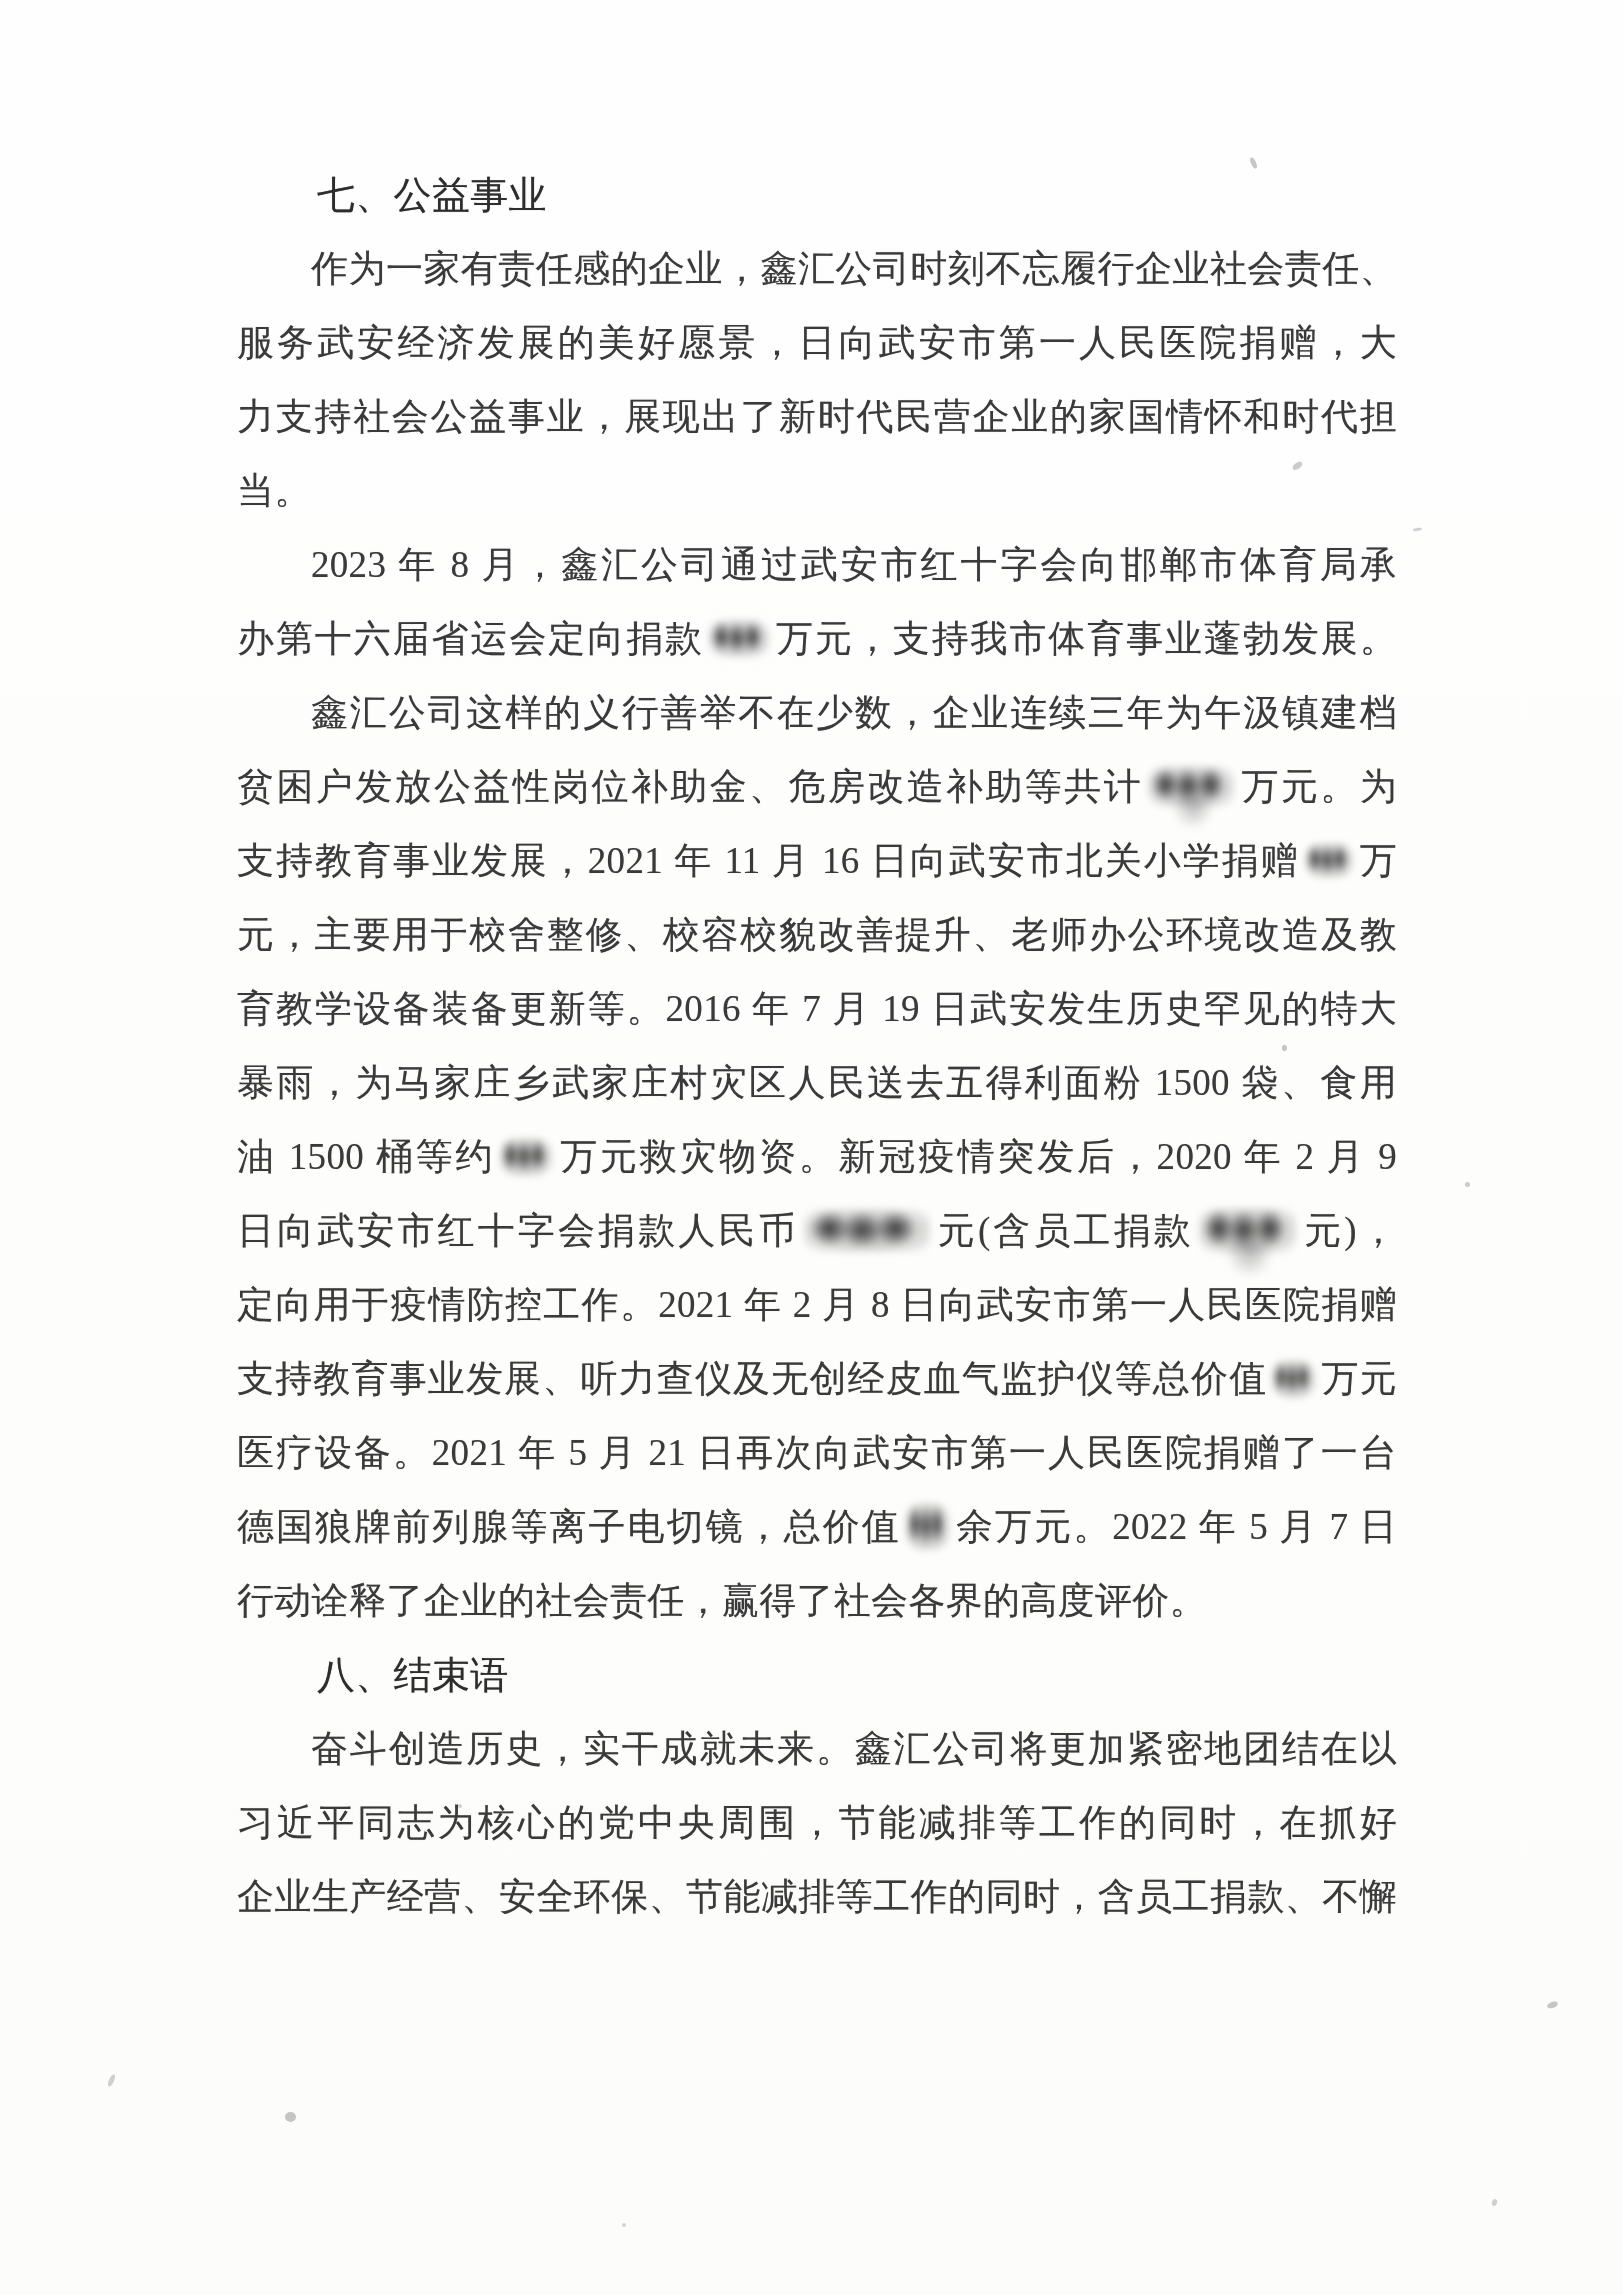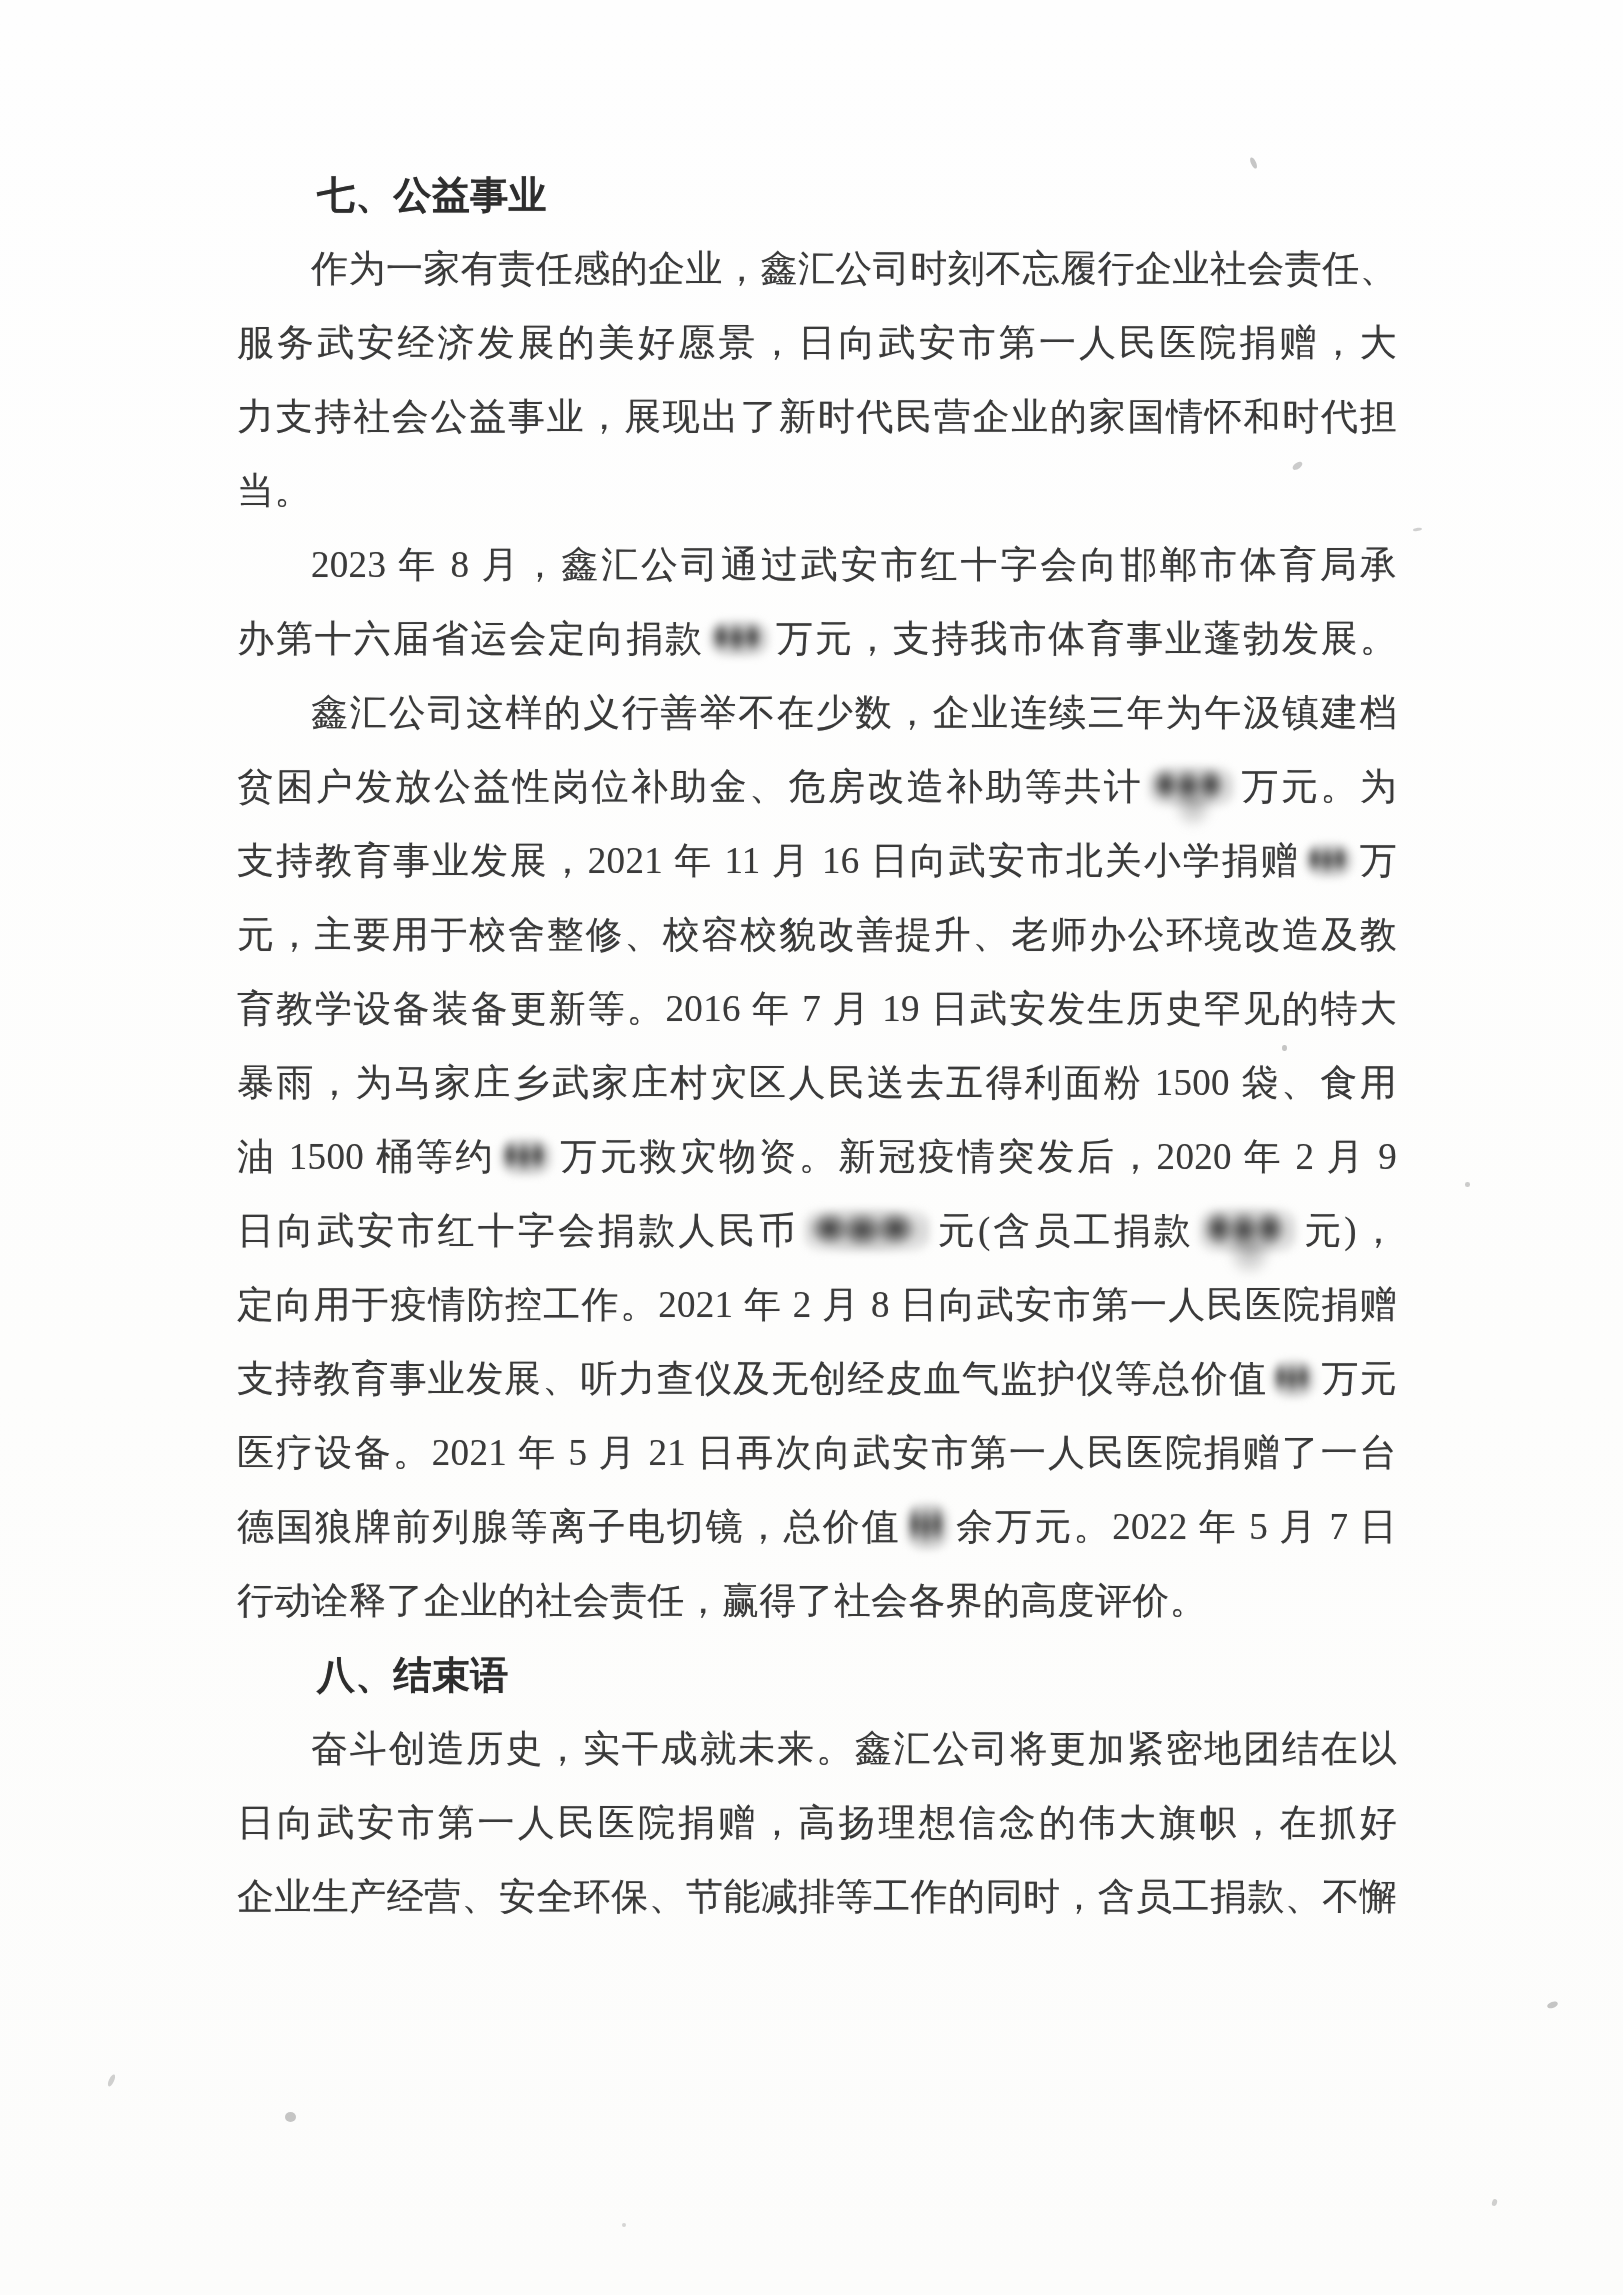--- a/index.html
+++ b/index.html
@@ -28,21 +28,21 @@
     white-space: normal;
     text-shadow: 0 0 0.7px rgba(70,70,70,0.45);
   }
   .line.justify {
     text-align: justify;
     text-align-last: justify;
     text-justify: inter-character;
   }
   .line.indent { text-indent: 74px; }
   .line.heading {
-    font-weight: 700;
+    font-weight: 400;
     font-size: 38px;
     color: #2d2d2d;
     text-indent: 80px;
     text-shadow: 0 0 0.7px rgba(40,40,40,0.6);
   }
   .seg { }
   .redact {
     display: inline-block;
     position: relative;
     vertical-align: middle;
@@ -89,21 +89,21 @@
       <div class="line body justify"><span class="seg">暴雨，为马家庄乡武家庄村灾区人民送去五得利面粉 1500 袋、食用</span></div>
       <div class="line body justify"><span class="seg">油 1500 桶等约</span><span class="redact" style="width: 52px; height: 38px;"></span><span class="seg">万元救灾物资。新冠疫情突发后，2020 年 2 月 9</span></div>
       <div class="line body justify"><span class="seg">日向武安市红十字会捐款人民币</span><span class="redact" style="width: 126px; height: 43px;"></span><span class="seg">元(含员工捐款</span><span class="redact tail-down" style="width: 97px; height: 45px;"></span><span class="seg">元)，</span></div>
       <div class="line body justify"><span class="seg">定向用于疫情防控工作。2021 年 2 月 8 日向武安市第一人民医院捐赠</span></div>
       <div class="line body justify"><span class="seg">支持教育事业发展、听力查仪及无创经皮血气监护仪等总价值</span><span class="redact" style="width: 43px; height: 38px;"></span><span class="seg">万元</span></div>
       <div class="line body justify"><span class="seg">医疗设备。2021 年 5 月 21 日再次向武安市第一人民医院捐赠了一台</span></div>
       <div class="line body justify"><span class="seg">德国狼牌前列腺等离子电切镜，总价值</span><span class="redact" style="width: 43px; height: 47px;"></span><span class="seg">余万元。2022 年 5 月 7 日</span></div>
       <div class="line body"><span class="seg">行动诠释了企业的社会责任，赢得了社会各界的高度评价。</span></div>
       <div class="line heading"><span class="seg">八、结束语</span></div>
       <div class="line body indent justify"><span class="seg">奋斗创造历史，实干成就未来。鑫汇公司将更加紧密地团结在以</span></div>
-      <div class="line body justify"><span class="seg">日向武安市第一人民医院捐赠，高扬理想信念的伟大旗帜，在抓好</span></div>
+      <div class="line body justify"><span class="seg">习近平同志为核心的党中央周围，节能减排等工作的同时，在抓好</span></div>
       <div class="line body justify"><span class="seg">企业生产经营、安全环保、节能减排等工作的同时，含员工捐款、不懈</span></div>
     </div>
   <div id="specks">
       <div class="speck" style="left: 1251px; top: 157px; width: 5.2px; height: 11.8px; opacity: 0.5; transform: rotate(-25deg);"></div>
       <div class="speck" style="left: 1292px; top: 463px; width: 10.5px; height: 5.9px; opacity: 0.45; transform: rotate(-35deg);"></div>
       <div class="speck" style="left: 1413px; top: 528px; width: 8.5px; height: 3.3px; opacity: 0.4; transform: rotate(-10deg);"></div>
       <div class="speck" style="left: 1282px; top: 1045px; width: 4.6px; height: 5.9px; opacity: 0.5; transform: rotate(0deg);"></div>
       <div class="speck" style="left: 1465px; top: 1182px; width: 4.6px; height: 4.6px; opacity: 0.45; transform: rotate(0deg);"></div>
       <div class="speck" style="left: 458px; top: 1804px; width: 3.9px; height: 3.9px; opacity: 0.4; transform: rotate(0deg);"></div>
       <div class="speck" style="left: 109px; top: 2074px; width: 5.2px; height: 13px; opacity: 0.4; transform: rotate(25deg);"></div>

